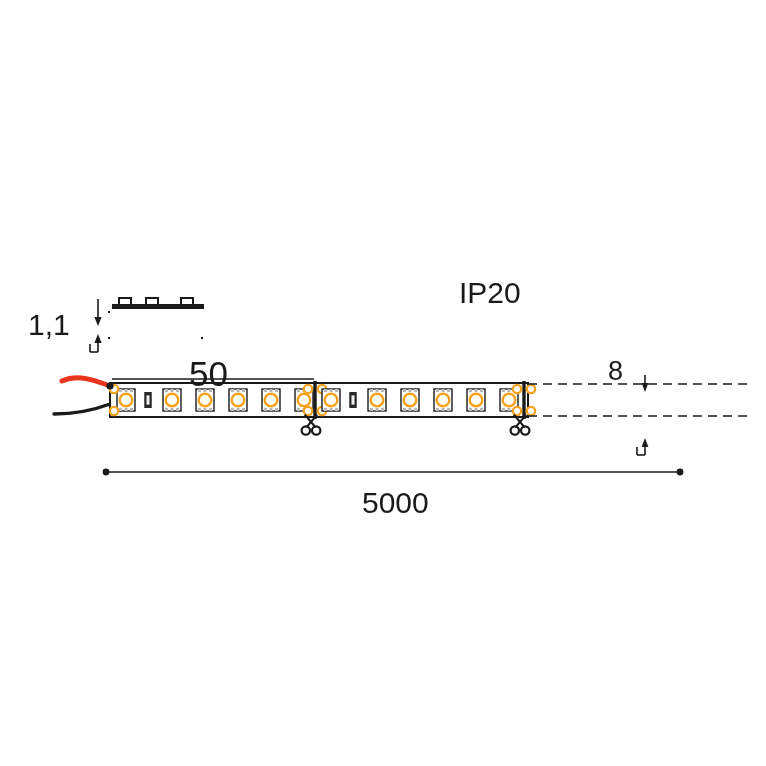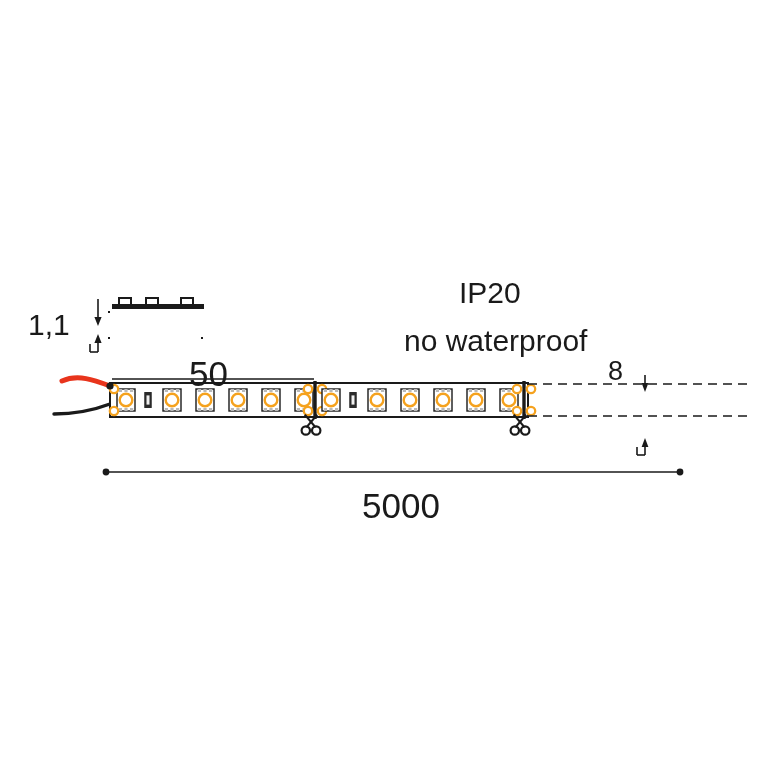--- a/index.html
+++ b/index.html
@@ -45,21 +45,21 @@
     font-size: 35px;
   }
   #label-width {
     left: 608px;
     top: 358px;
     font-size: 27px;
   }
   #label-length {
     left: 362px;
     top: 488px;
-    font-size: 35px;
+    font-size: 30px;
   }
   #label-ip {
     left: 459px;
     top: 278px;
     font-size: 30px;
   }
   #label-ipdesc {
     left: 404px;
     top: 326px;
     font-size: 30px;
@@ -200,15 +200,14 @@
   <div class="label" id="label-thickness">1,1</div>
 
   <div class="label" id="label-pitch">50</div>
 
   <div class="label" id="label-width">8</div>
 
   <div class="label" id="label-length">5000</div>
 
   <div class="label" id="label-ip">IP20</div>
 
-  <div class="label" id="label-ipdesc">no waterproof</div>
 
 </div>
 
 </body></html>

